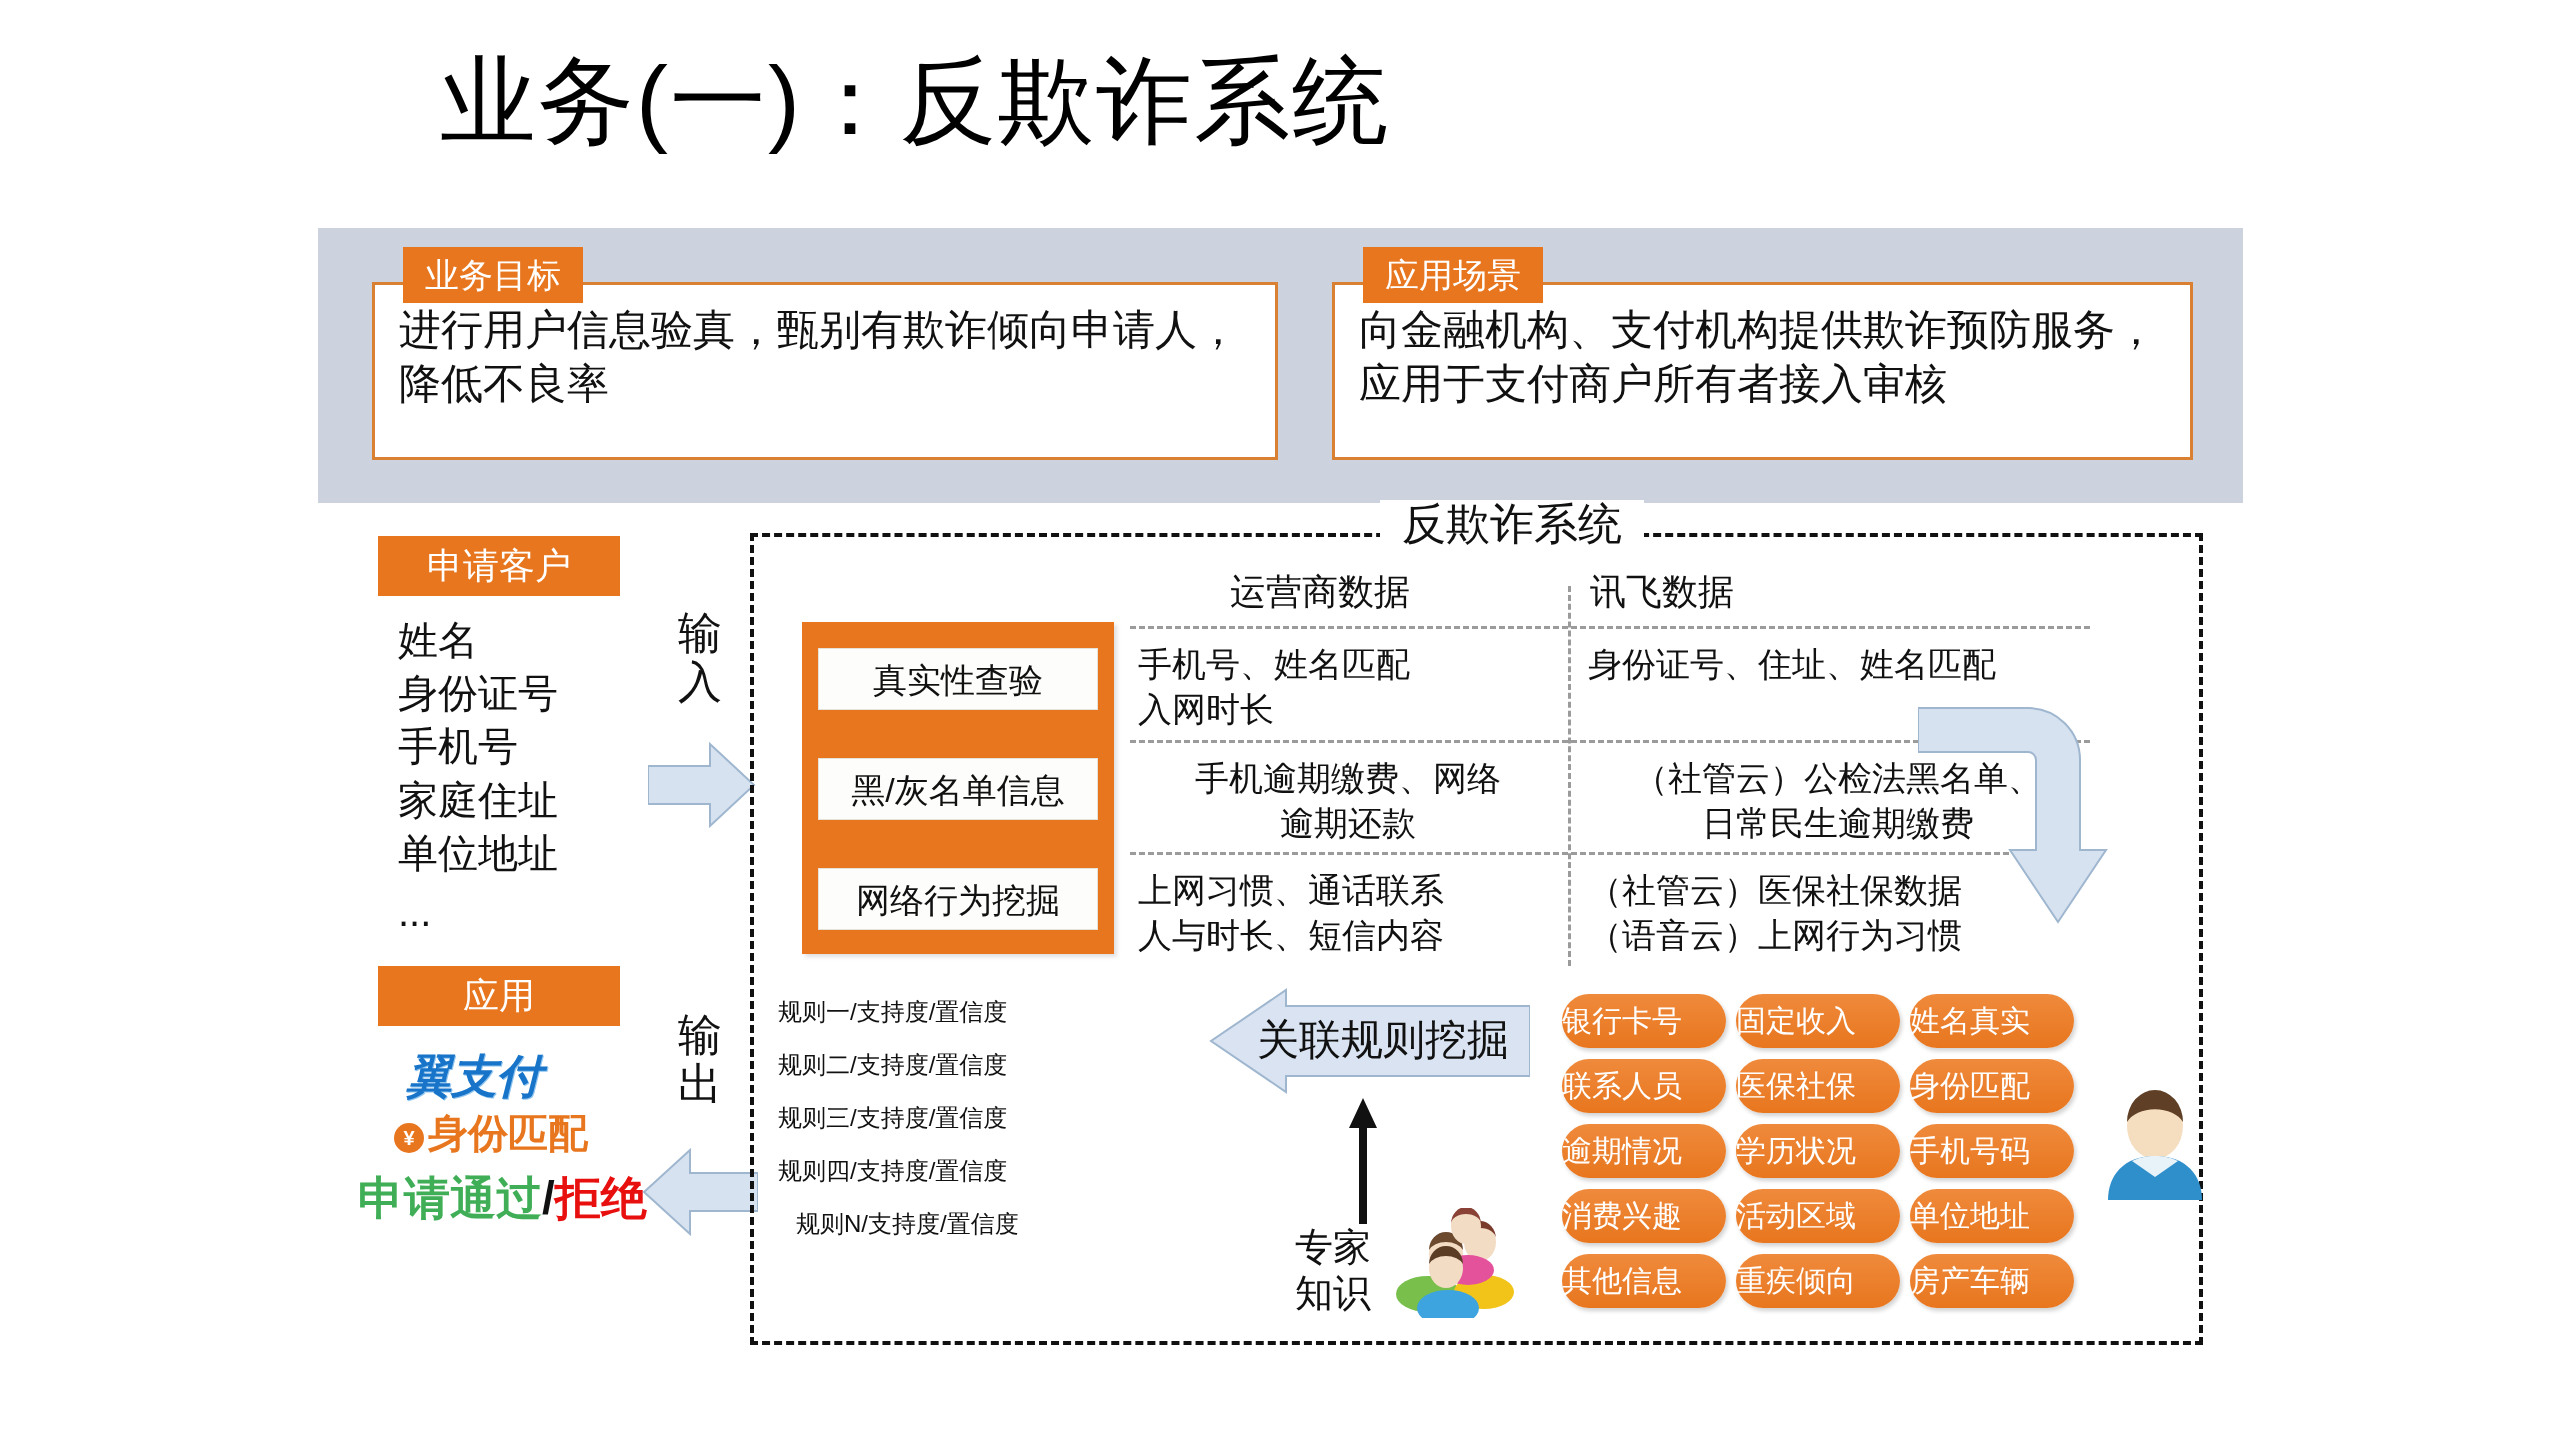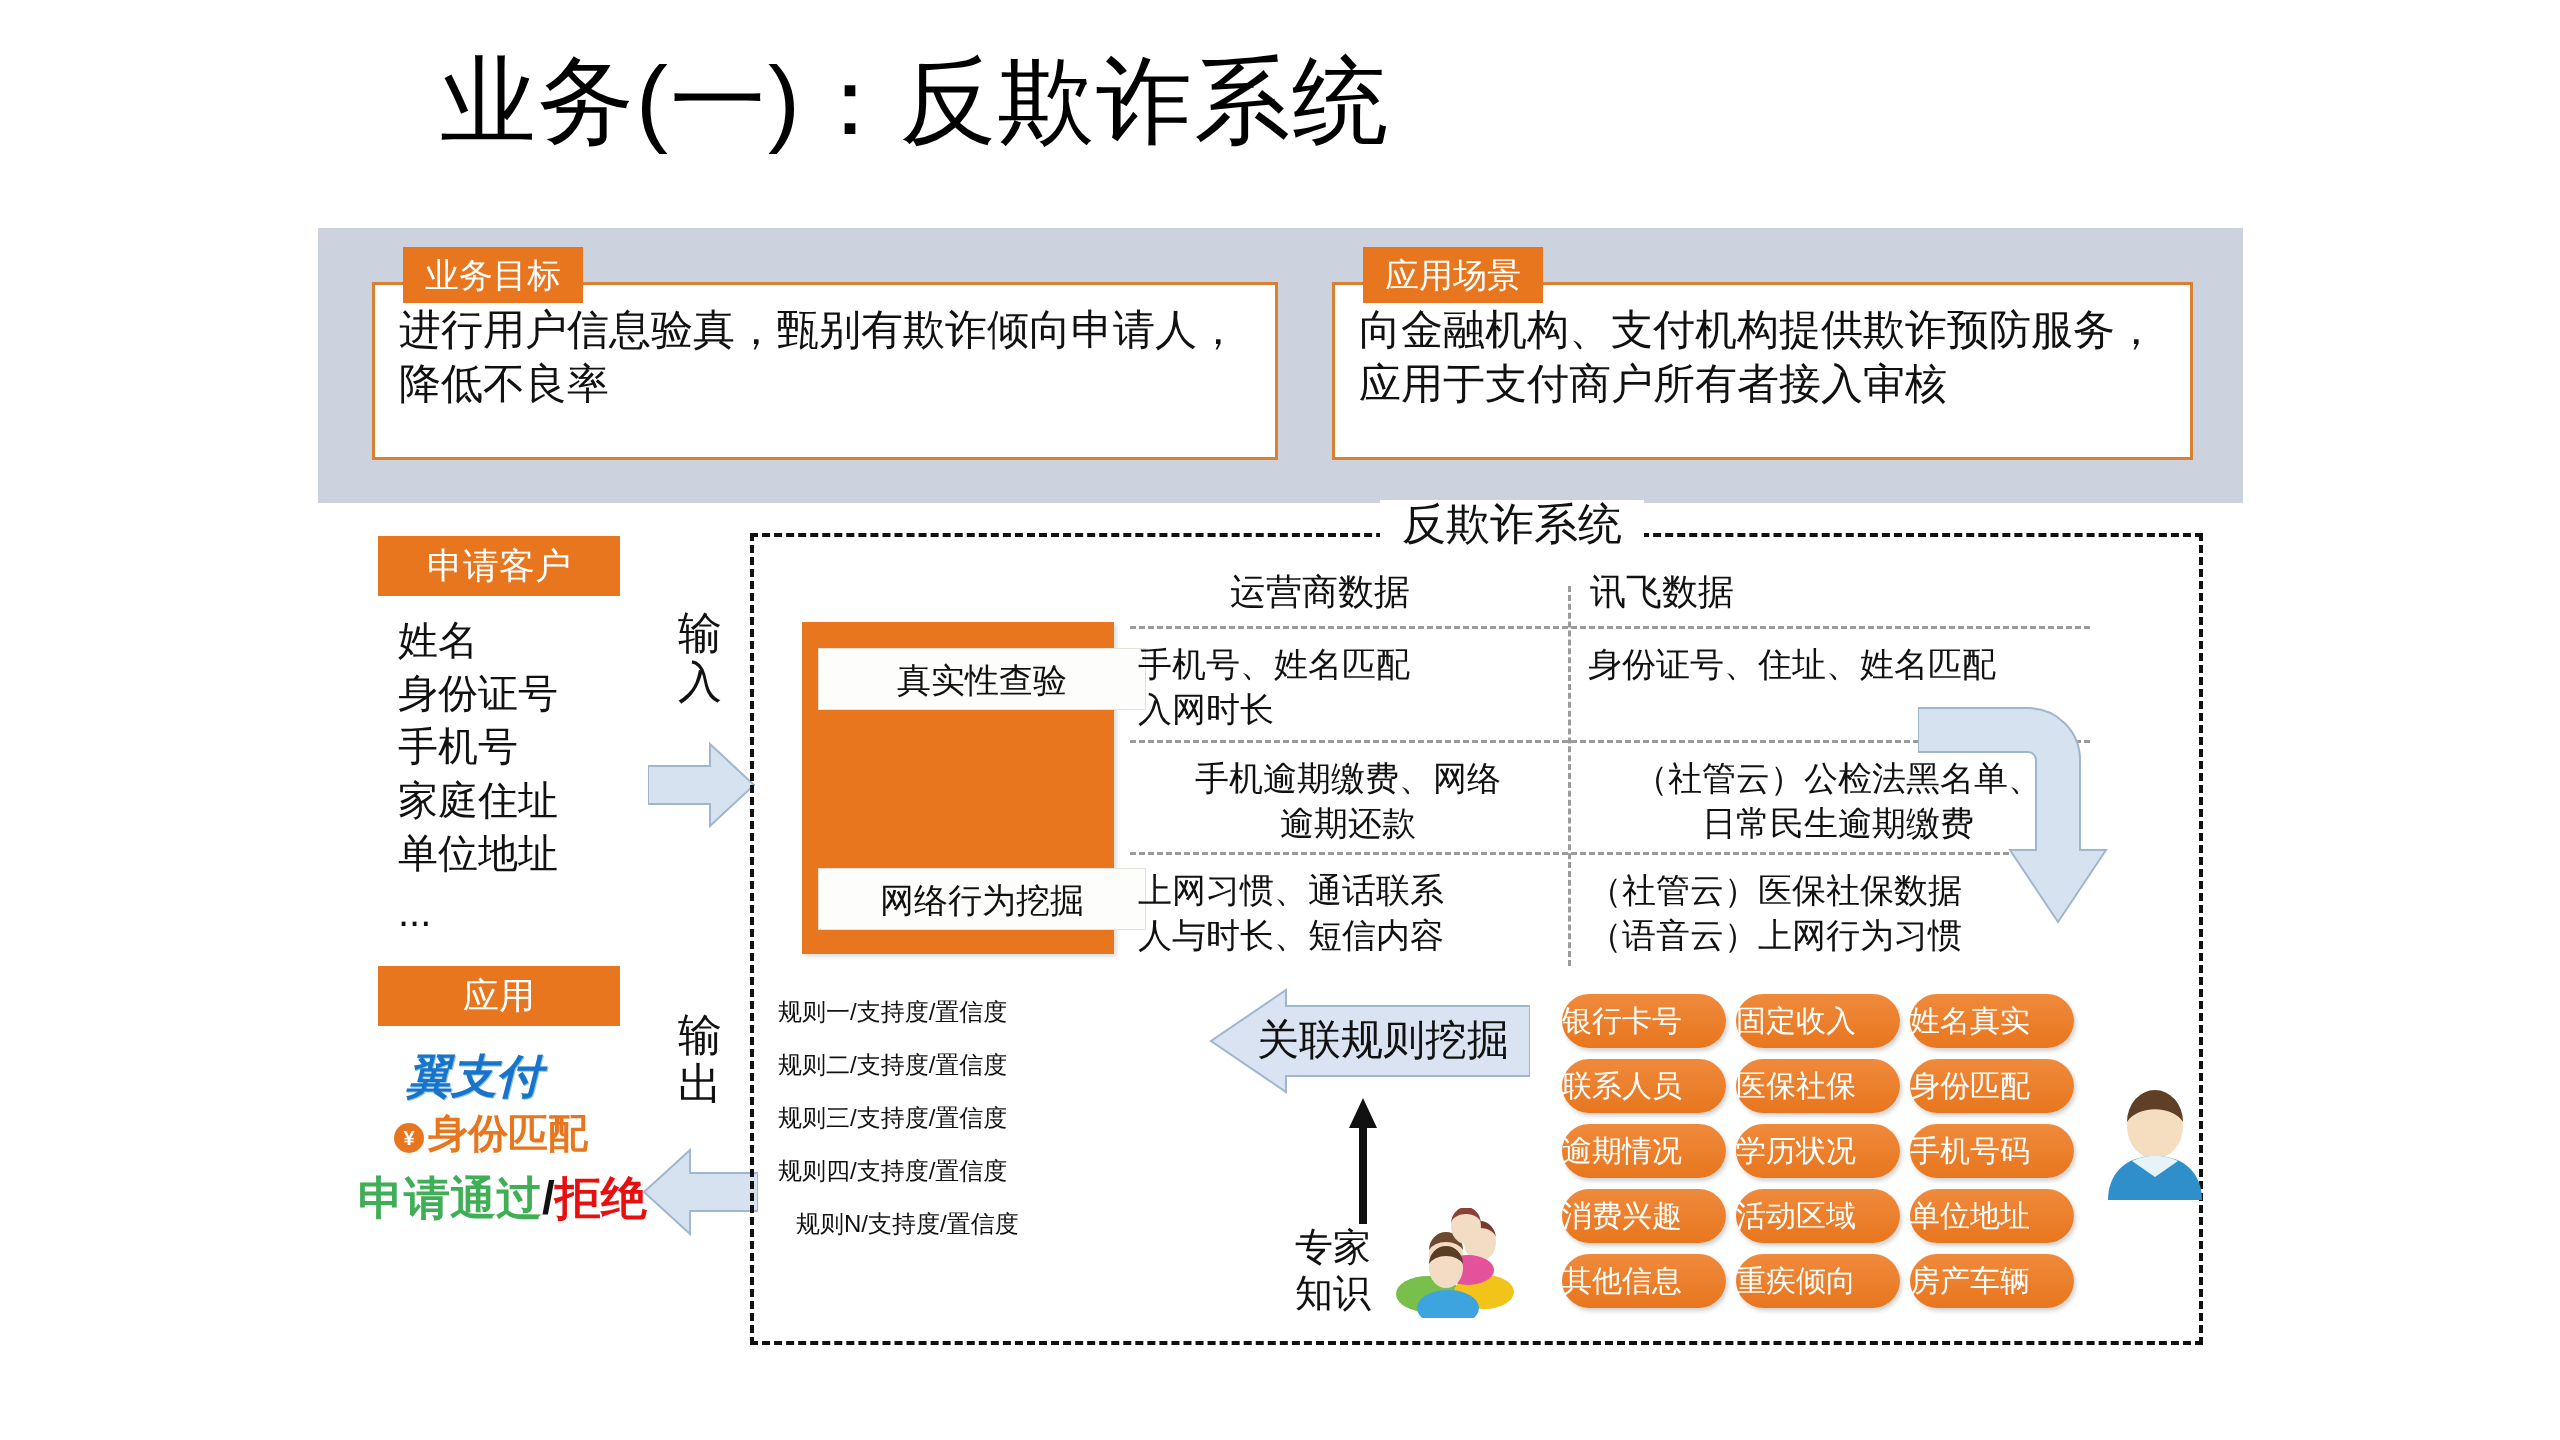--- a/index.html
+++ b/index.html
@@ -98,21 +98,21 @@
     background:#fff;padding:0 22px;
     font-size:44px;line-height:1.1;color:#111;white-space:nowrap;
   }
 
   
   #module-col{
     position:absolute;left:802px;top:622px;width:312px;height:332px;
     background:#e8761e;box-shadow:3px 3px 4px rgba(0,0,0,.12);
   }
   .module-chip{
-    position:absolute;left:16px;width:328px;height:62px;
+    position:absolute;left:16px;width:280px;height:62px;
     background:#fdfdfb;border:1px solid #e6e2d8;
     font-size:34px;line-height:62px;text-align:center;color:#111;
     white-space:nowrap;box-sizing:border-box;
   }
   #chip-0{top:26px;}
   #chip-1{top:136px;}
   #chip-2{top:246px;}
 
   
   #data-table{
@@ -247,20 +247,21 @@
 
   <svg id="arrow-out" viewBox="0 0 118 92">
     <polygon points="118,27 50,27 50,4 4,46 50,88 50,65 118,65" fill="#d6e2f0" stroke="#9fb6cf" stroke-width="2"></polygon>
   </svg>
 
   <div id="system-box"></div>
   <div id="system-title">反欺诈系统</div>
 
   <div id="module-col">
     <div class="module-chip" id="chip-0">真实性查验</div>
+    <div class="module-chip" id="chip-1">黑/灰名单信息</div>
     <div class="module-chip" id="chip-2">网络行为挖掘</div>
   </div>
 
   <div id="data-table">
     <div class="col-head" id="col-head-0">运营商数据</div>
     <div class="col-head" id="col-head-1">讯飞数据</div>
 
     <div class="vdivider"></div>
     <div class="hrule" id="hrule-0"></div>
     <div class="hrule" id="hrule-1"></div>

